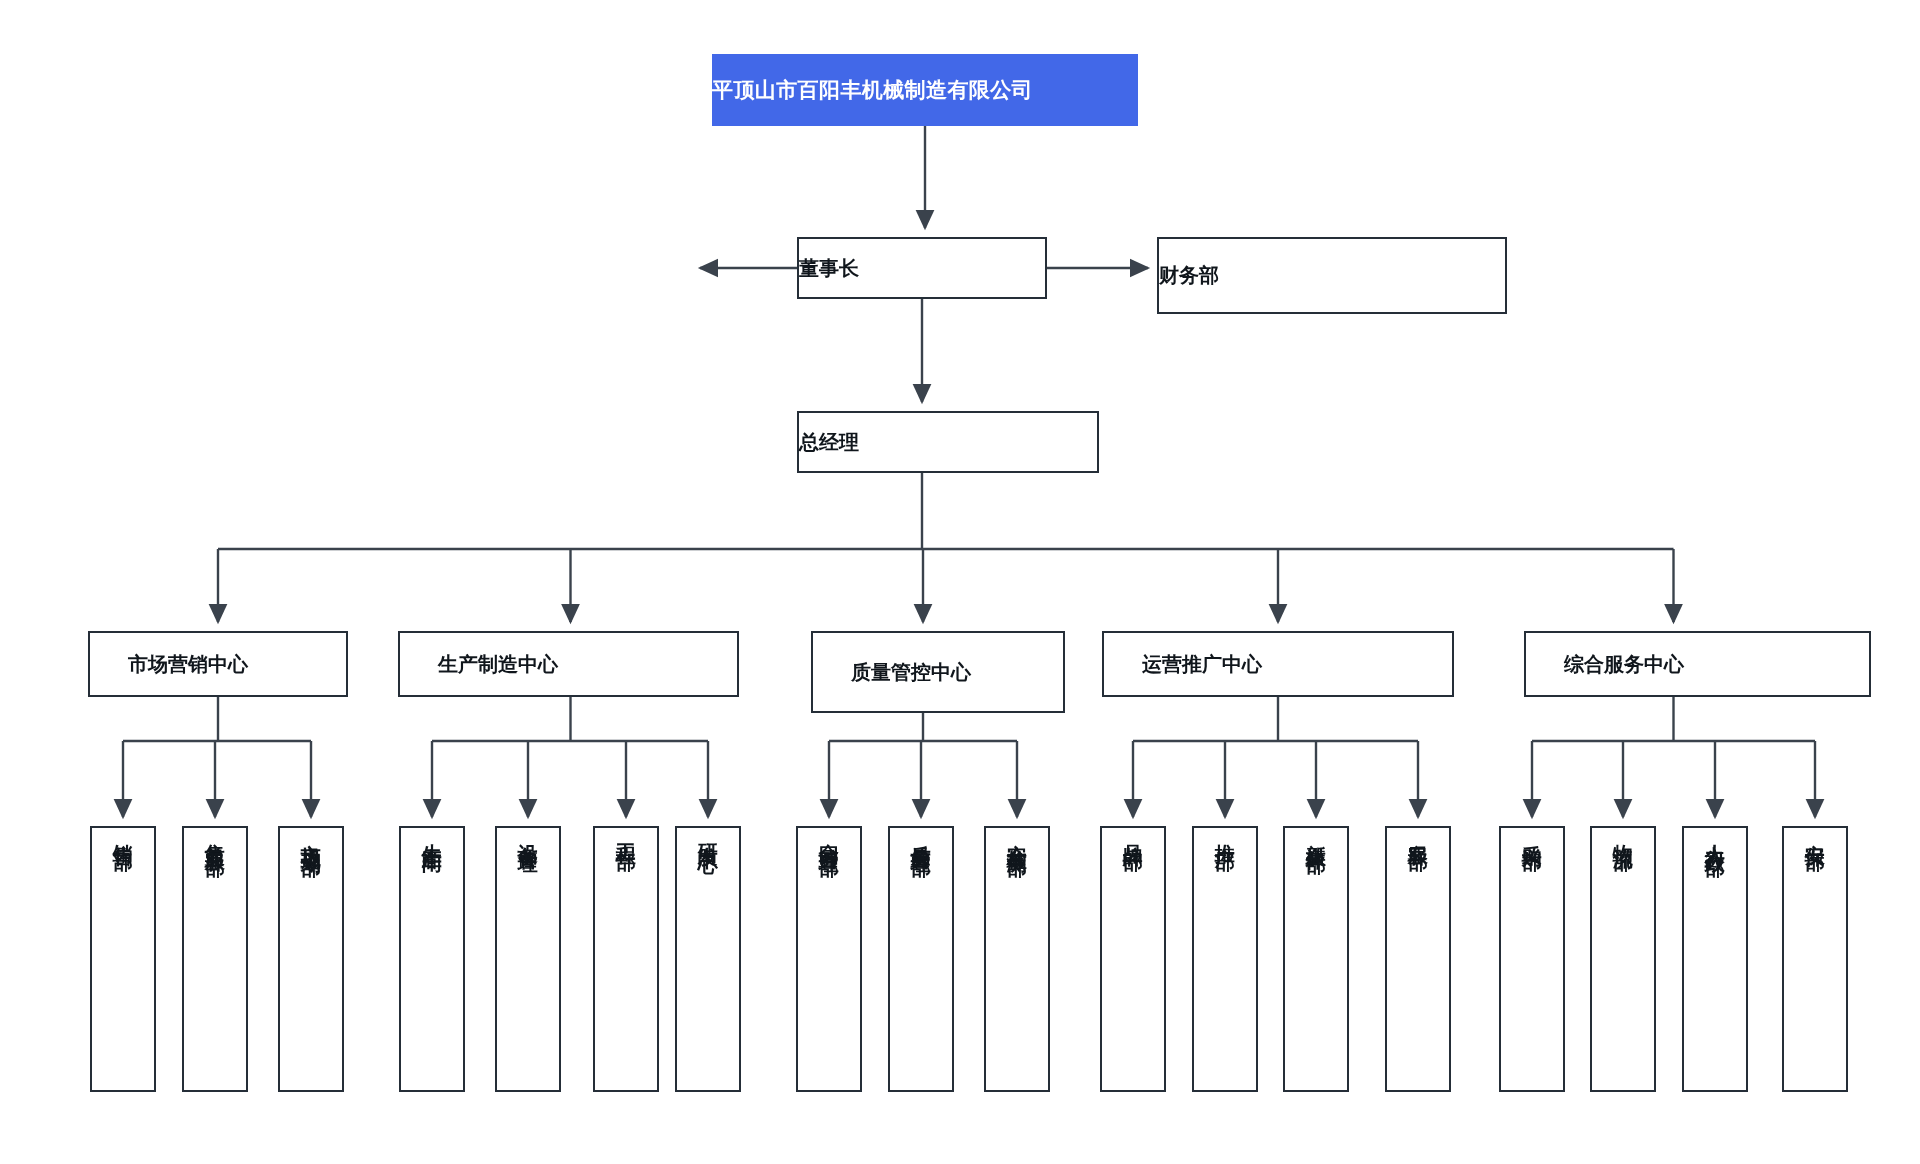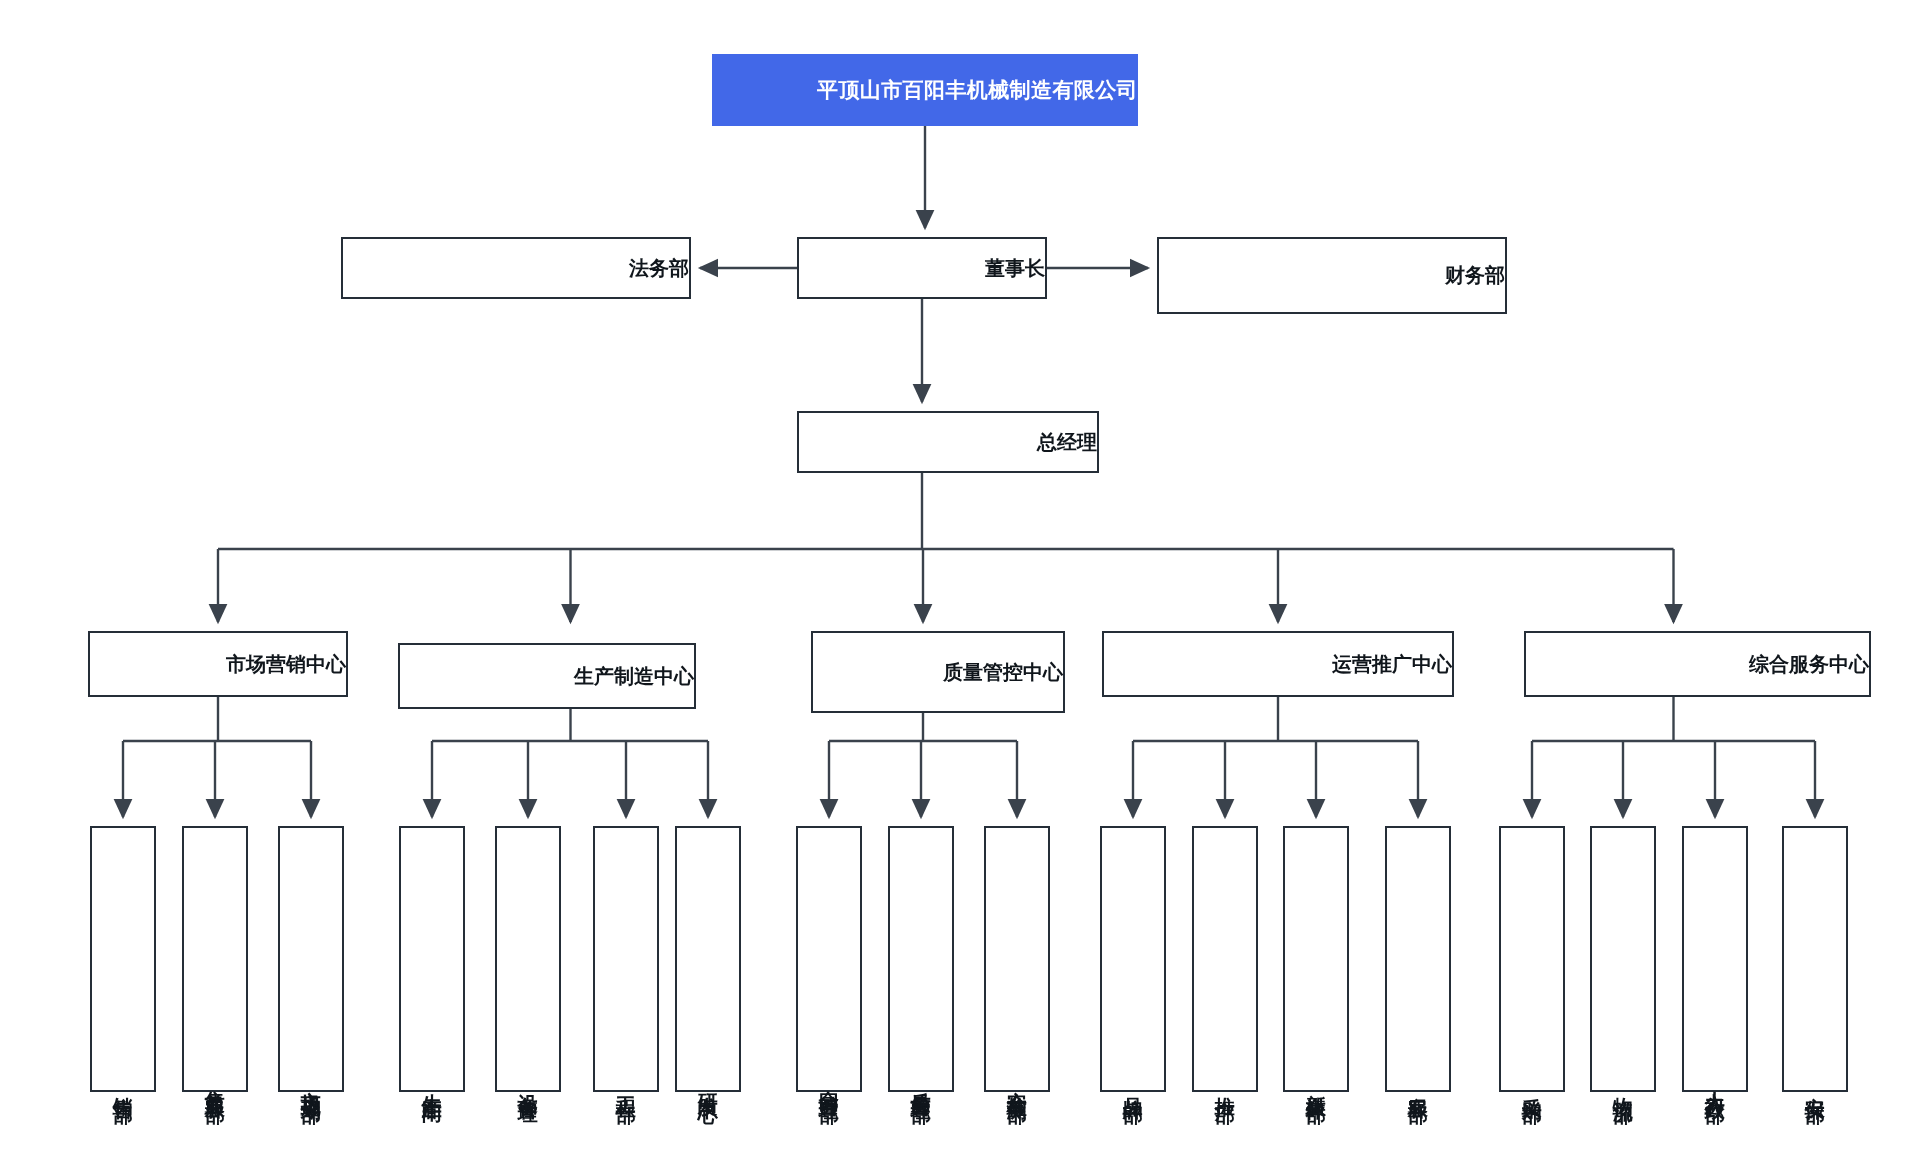--- a/index.html
+++ b/index.html
@@ -25,21 +25,21 @@
     top: 0;
     width: 1920px;
     height: 1164px;
     pointer-events: none;
   }
   .node {
     position: absolute;
     box-sizing: border-box;
     display: flex;
     align-items: center;
-    justify-content: flex-end;
+    justify-content: flex-start;
     background: #ffffff;
     border: 2px solid #252e38;
     color: #10161c;
     font-weight: bold;
     text-align: center;
     line-height: 1.32;
   }
   .node.root {
     background: #4268e8;
     border: none;
@@ -115,39 +115,36 @@
         <path d="M1623,741 L1623,817" marker-end="url(#arrow)"></path>
         <path d="M1715,741 L1715,817" marker-end="url(#arrow)"></path>
         <path d="M1815,741 L1815,817" marker-end="url(#arrow)"></path>
       </g>
   </svg>
 
   <div class="node root" style="left: 712px; top: 54px; width: 426px; height: 72px;">
     <span class="label">平顶山市百阳丰机械制造有限公司</span>
   </div>
 
-  <div class="node rank2" id="n-legal" style="left: 341px; top: 237px; width: 350px; height: 62px;">
-    <span class="label">法务部</span>
-  </div>
   <div class="node rank2" id="n-chairman" style="left: 797px; top: 237px; width: 250px; height: 62px;">
     <span class="label">董事长</span>
   </div>
   <div class="node rank2" id="n-finance" style="left: 1157px; top: 237px; width: 350px; height: 77px;">
     <span class="label">财务部</span>
   </div>
 
   <div class="node rank3" id="n-gm" style="left: 797px; top: 411px; width: 302px; height: 62px;">
     <span class="label">总经理</span>
   </div>
 
   <div id="centers-layer">
       <div class="node center" style="left: 88px; top: 631px; width: 260px; height: 66px;">
         <span class="label">市场营销中心</span>
       </div>
-      <div class="node center" style="left: 398px; top: 631px; width: 298px; height: 66px; margin-top: 12px;">
+      <div class="node center" style="left: 398px; top: 631px; width: 341px; height: 66px;">
         <span class="label">生产制造中心</span>
       </div>
       <div class="node center" style="left: 796px; top: 631px; width: 254px; height: 82px; margin-left: 15px;">
         <span class="label">质量管控中心</span>
       </div>
       <div class="node center" style="left: 1102px; top: 631px; width: 352px; height: 66px;">
         <span class="label">运营推广中心</span>
       </div>
       <div class="node center" style="left: 1500px; top: 631px; width: 347px; height: 66px; margin-left: 24px;">
         <span class="label">综合服务中心</span>

